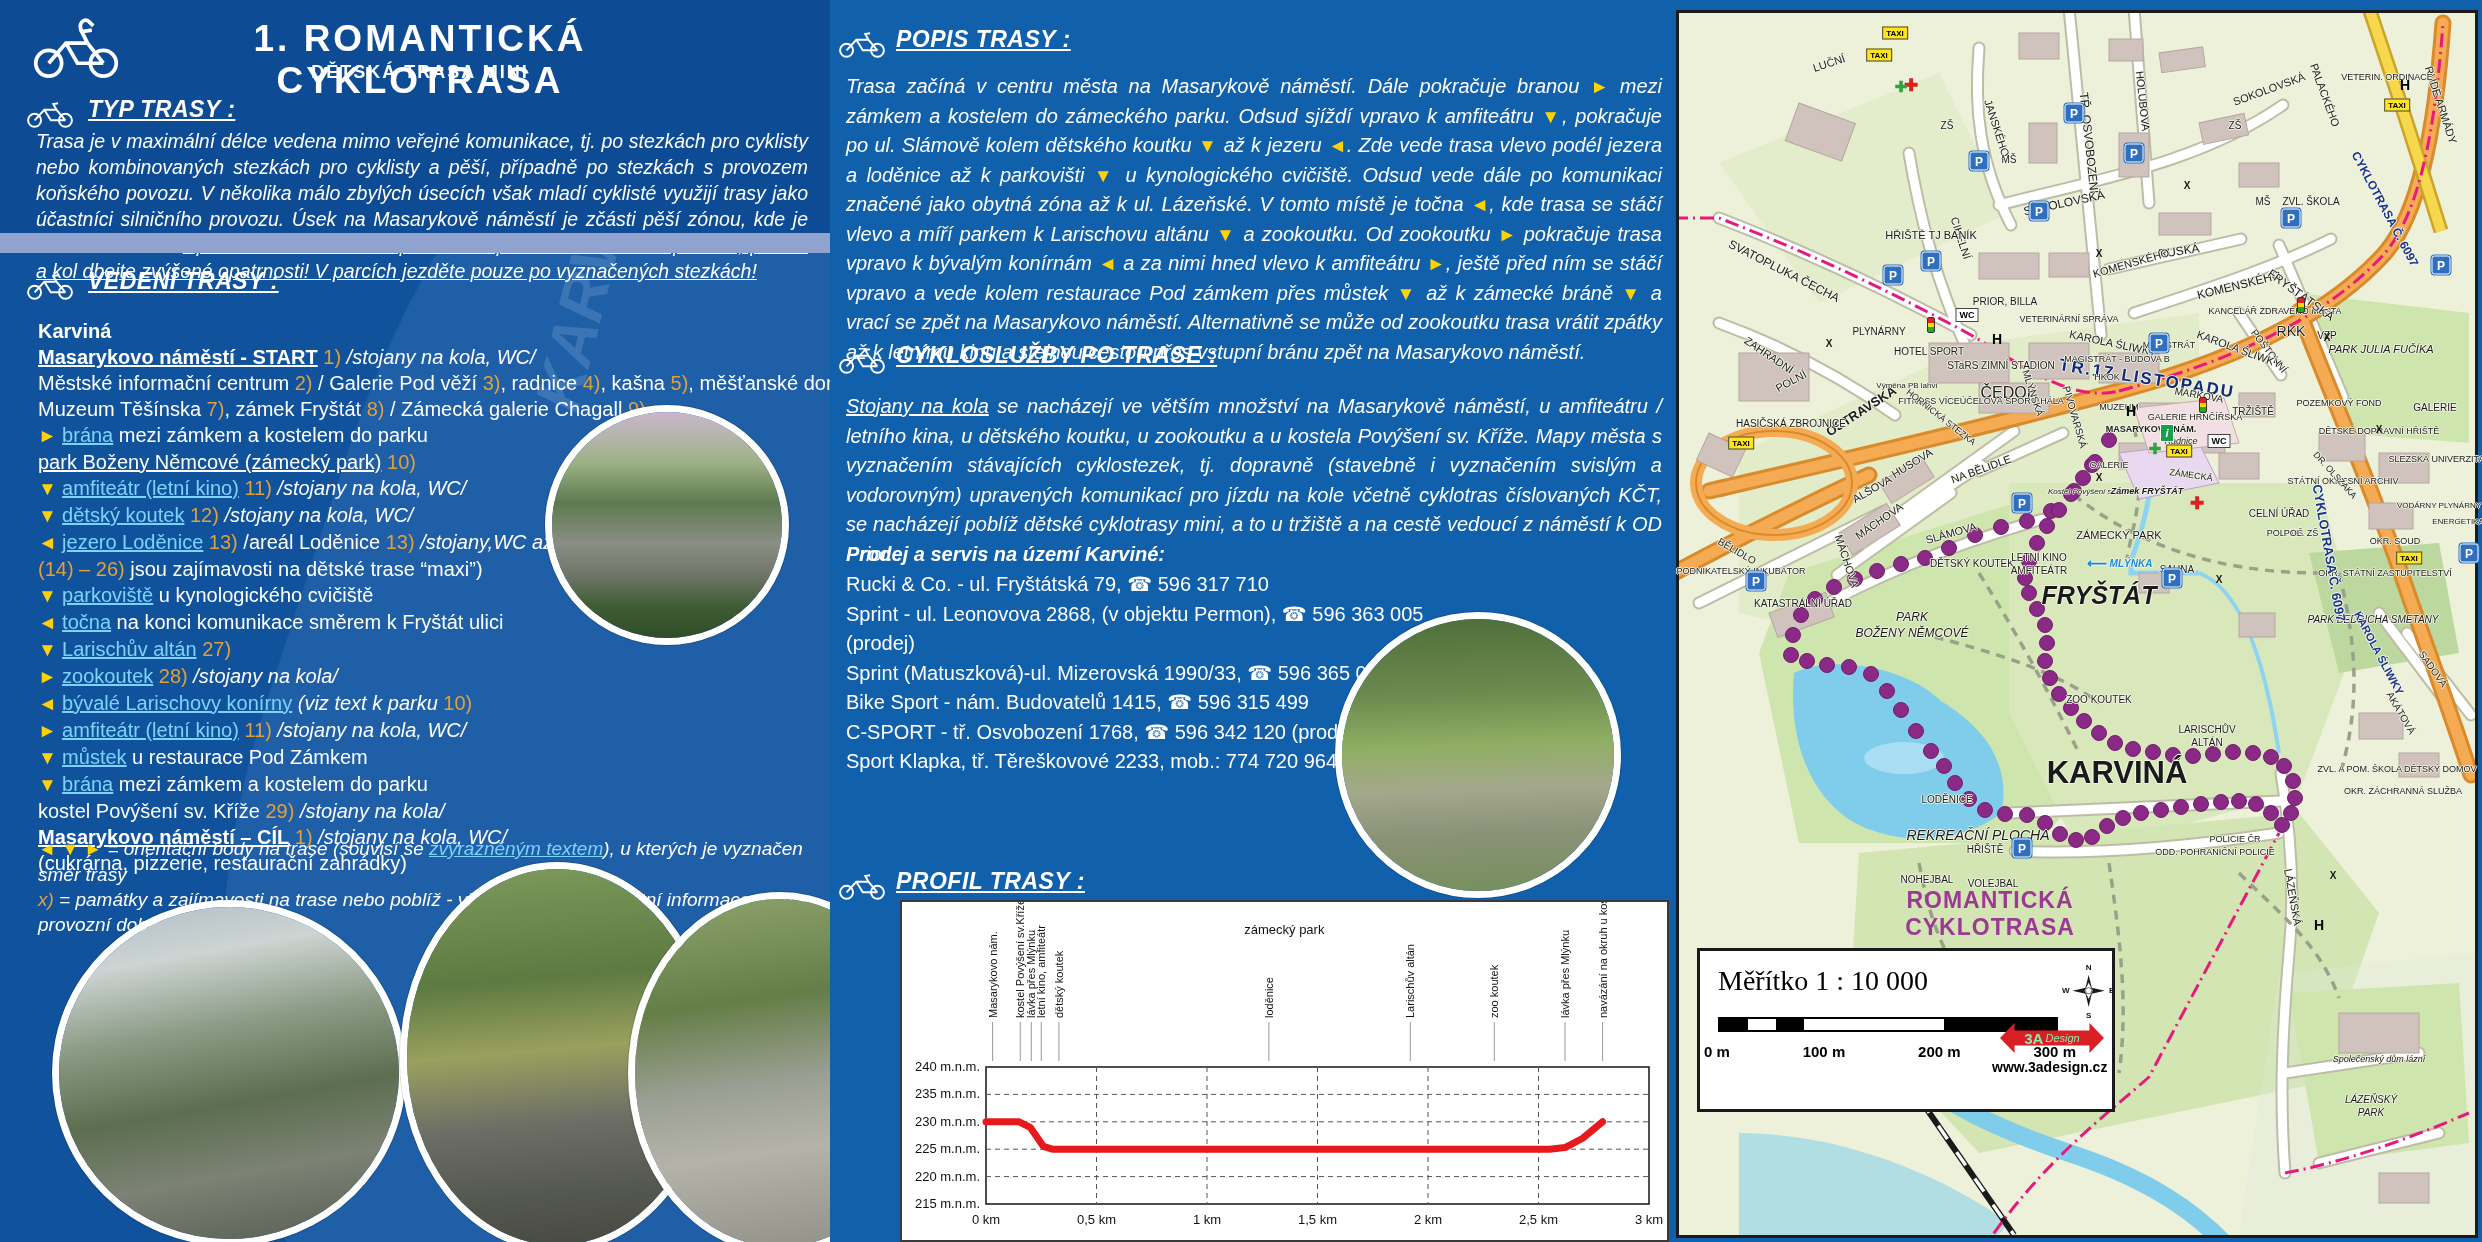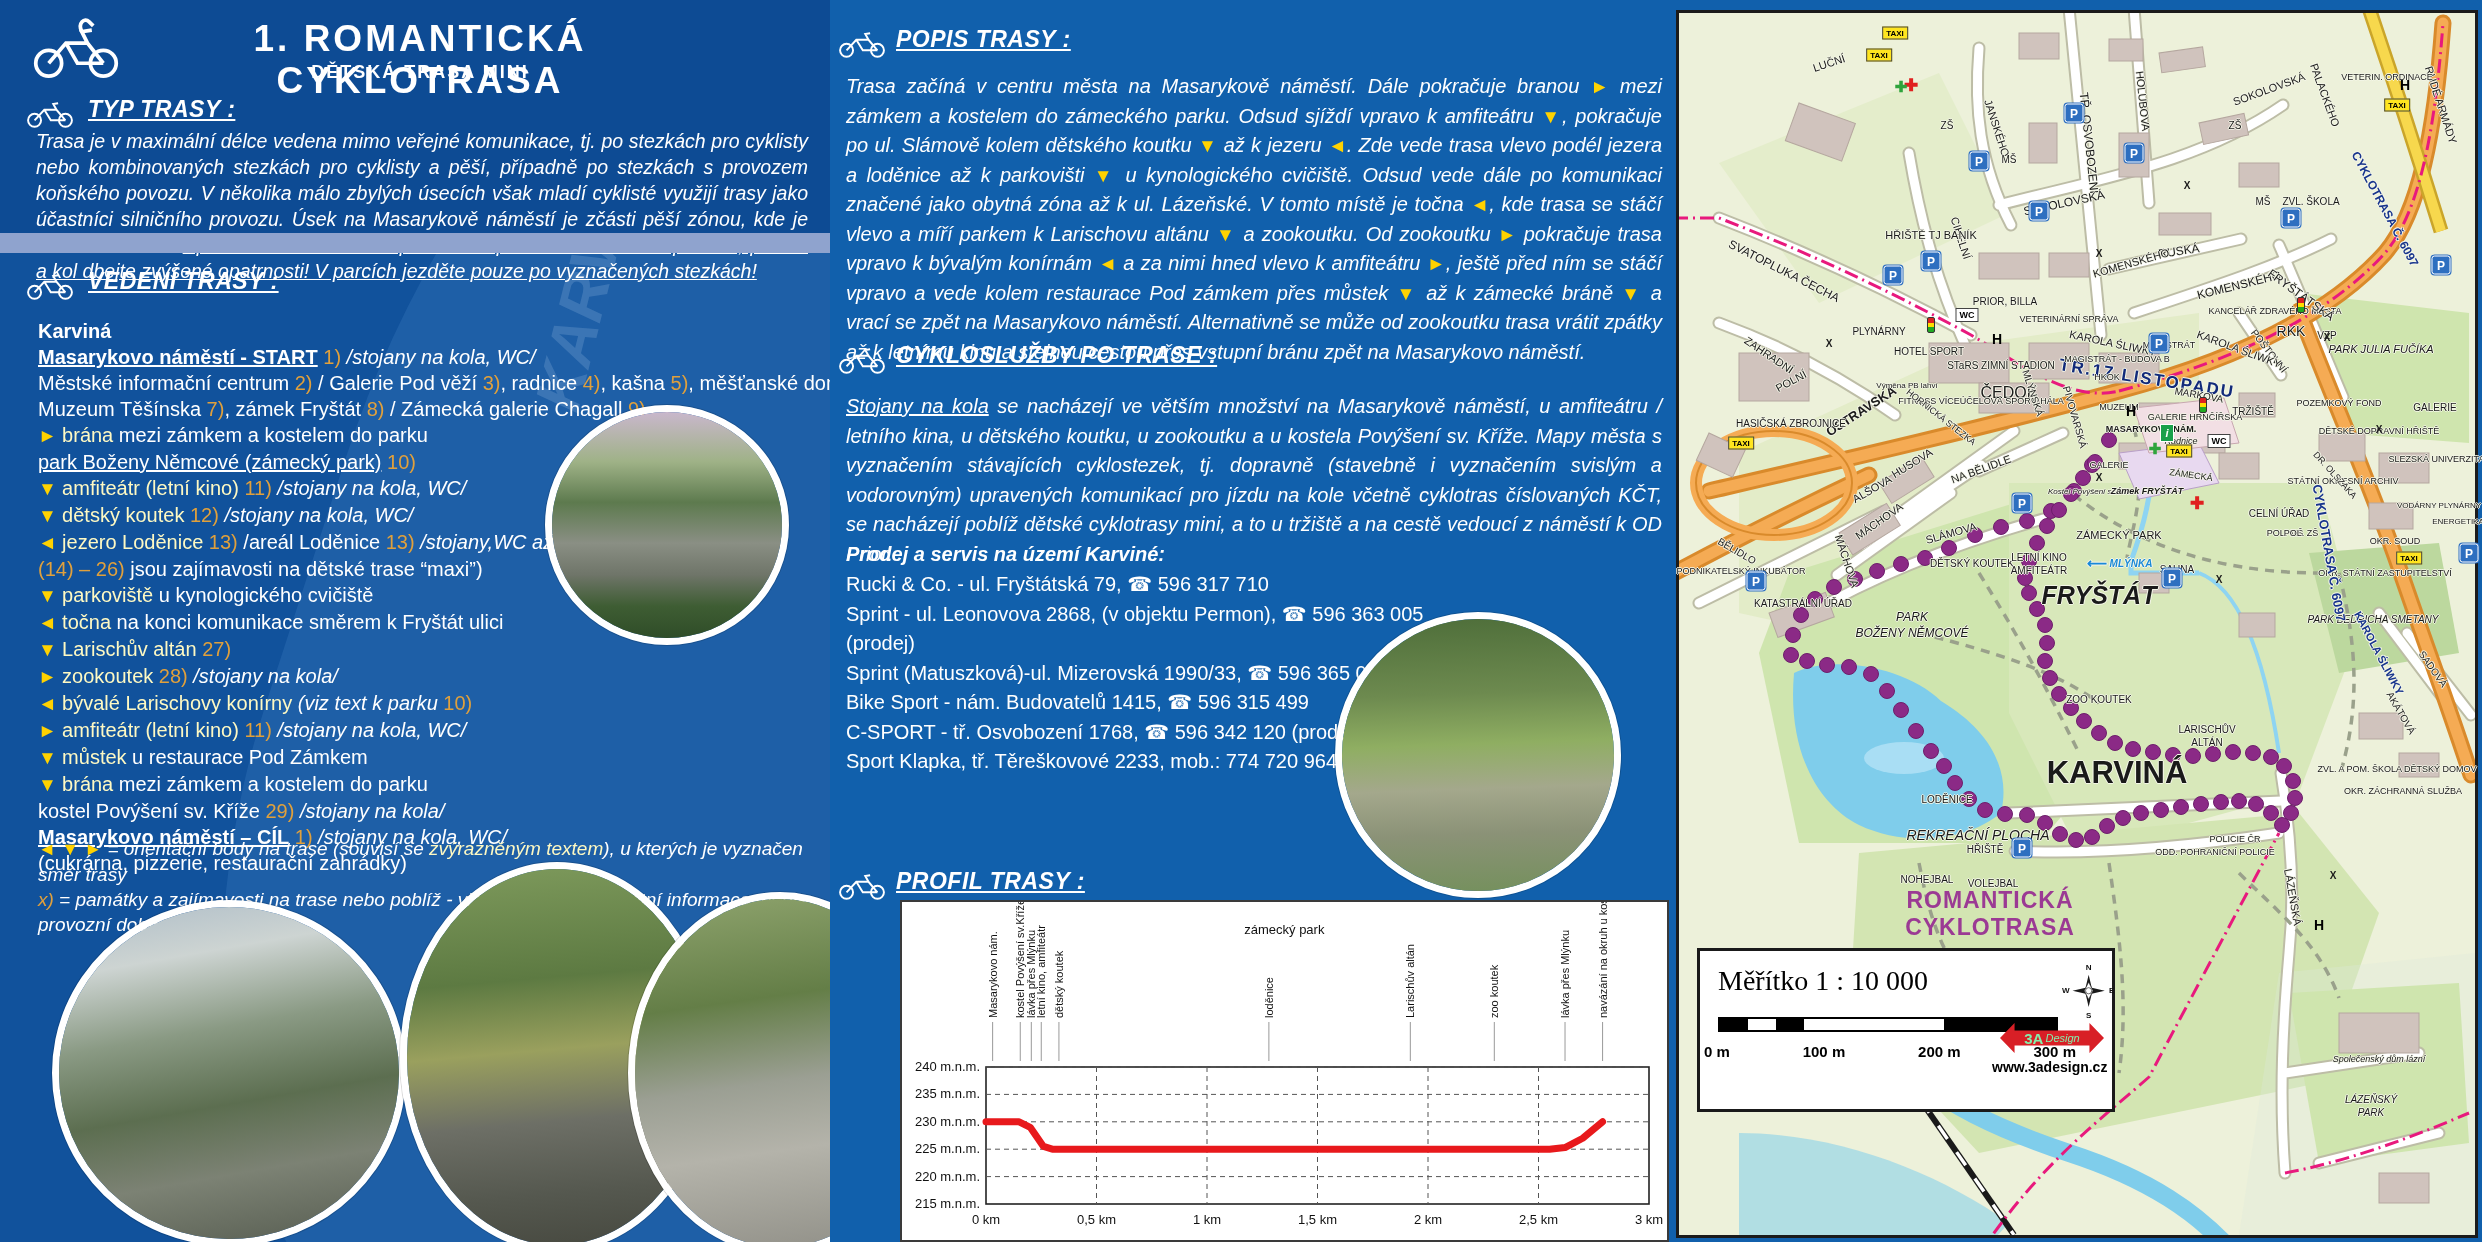--- a/index.html
+++ b/index.html
@@ -20,21 +20,21 @@
   .sec-h{position:absolute;font-size:23px;font-weight:bold;font-style:italic;
         text-decoration:underline;letter-spacing:.5px;}
   .bike-ic{position:absolute;width:52px;height:34px;}
   .bike-ic svg{width:100%;height:100%;stroke:#fff;fill:none;stroke-width:2.4;}
   .logo-big{position:absolute;left:30px;top:8px;width:92px;height:76px;}
   .logo-big svg{width:100%;height:100%;stroke:#fff;fill:none;stroke-width:2.6;}
   
   .par{position:absolute;font-style:italic;text-align:justify;font-size:19.5px;line-height:26px;}
   .par2{position:absolute;font-style:italic;text-align:justify;font-size:20px;line-height:29.5px;}
   .u{text-decoration:underline;}
-  .hl{color:#fef9c3;}
+  .hl{color:#7dd3fc;text-decoration:underline;}
   .num{color:#e0a03c;}
   .note{font-style:italic;}
   .b{font-weight:bold;}
   .bu{font-weight:bold;text-decoration:underline;}
   .arw{color:#ffd200;font-style:normal;font-size:.95em;}
   .list{position:absolute;left:38px;top:318px;width:770px;font-size:20px;line-height:26px;}
   .list .ln{white-space:nowrap;}
   .legend{position:absolute;left:38px;top:836px;width:780px;font-size:19px;line-height:25px;font-style:italic;}
   .shops{font-style:normal;}
   

